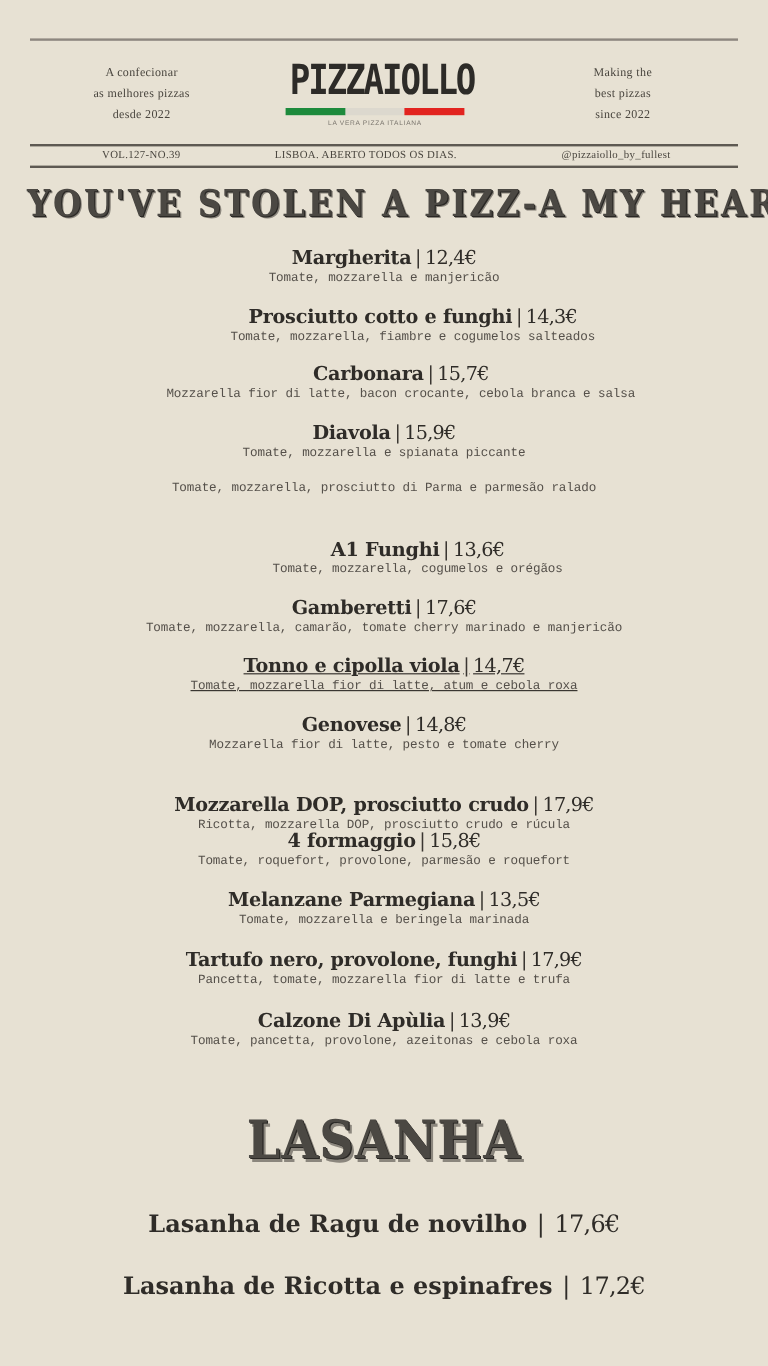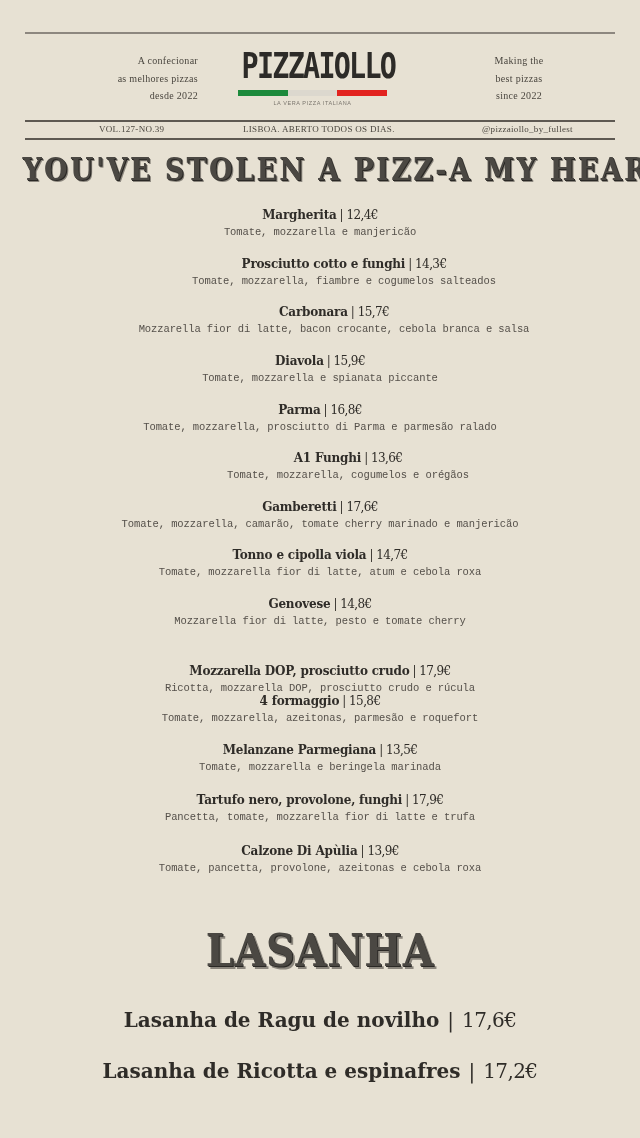--- a/index.html
+++ b/index.html
@@ -27,21 +27,21 @@
       position: absolute;
       top: 52px;
       width: 160px;
       text-align: center;
       font-family: "Liberation Serif", serif;
       font-size: 10px;
       line-height: 17.5px;
       color: #4a463f;
       letter-spacing: 0.3px;
     }
-    .tagline.left { left: 38px; text-align: right; }
+    .tagline.left { left: 38px; }
     .tagline.right { left: 439px; }
     .tagline span { display: block; }
 
     .logo {
       position: absolute;
       left: 230px;
       top: 48px;
       width: 165px;
       height: 62px;
       text-align: center;
@@ -76,21 +76,21 @@
       width: 165px;
       font-family: "Liberation Sans", sans-serif;
       font-size: 5.5px;
       letter-spacing: 0.6px;
       color: #7b766e;
     }
 
     .infobar {
       position: absolute;
       top: 122px;
-      left: 39px;
+      left: 25px;
       width: 590px;
       height: 16px;
       font-family: "Liberation Serif", serif;
       font-size: 9px;
       color: #4a463f;
       letter-spacing: 0.3px;
     }
     .infobar span { position: absolute; top: 2px; }
     .infobar .vol { left: 60px; }
     .infobar .city { left: 204px; }
@@ -122,21 +122,21 @@
     }
     .item {
       position: absolute;
       left: 0;
       width: 640px;
       text-align: center;
     }
     .item-title {
       display: block;
       font-family: "DejaVu Serif", serif;
-      font-size: 12px;
+      font-size: 16px;
       line-height: 20px;
       color: #2f2c28;
       letter-spacing: -0.2px;
       white-space: nowrap;
       text-align: center;
     }
     .item-title .name { font-weight: bold; }
     .item-title .sep { font-weight: normal; color: #3a3631; padding: 0 3px; }
     .item-title .price { font-weight: normal; letter-spacing: -0.6px; }
     .item-desc {
@@ -229,46 +229,45 @@
   </div>
   <div class="item" style="top:97px;padding-left:28px;">
     <span class="item-title"><span class="name">Carbonara</span><span class="sep">|</span><span class="price">15,7€</span></span>
     <span class="item-desc">Mozzarella fior di latte, bacon crocante, cebola branca e salsa</span>
   </div>
   <div class="item" style="top:146px;">
     <span class="item-title"><span class="name">Diavola</span><span class="sep">|</span><span class="price">15,9€</span></span>
     <span class="item-desc">Tomate, mozzarella e spianata piccante</span>
   </div>
   <div class="item" style="top:195px;">
-    <span class="item-title"><span class="name">Parma</span><span class="sep">|</span><span class="price">16,8€</span></span>
     <span class="item-desc">Tomate, mozzarella, prosciutto di Parma e parmesão ralado</span>
   </div>
   <div class="item" style="top:243px;margin-left:28px;">
     <span class="item-title"><span class="name">A1 Funghi</span><span class="sep">|</span><span class="price">13,6€</span></span>
     <span class="item-desc">Tomate, mozzarella, cogumelos e orégãos</span>
   </div>
   <div class="item" style="top:292px;">
     <span class="item-title"><span class="name">Gamberetti</span><span class="sep">|</span><span class="price">17,6€</span></span>
     <span class="item-desc">Tomate, mozzarella, camarão, tomate cherry marinado e manjericão</span>
   </div>
-  <div class="item" style="top:340px;">
+  <div class="item" style="top:340px;text-decoration:underline;">
     <span class="item-title"><span class="name">Tonno e cipolla viola</span><span class="sep">|</span><span class="price">14,7€</span></span>
     <span class="item-desc">Tomate, mozzarella fior di latte, atum e cebola roxa</span>
   </div>
   <div class="item" style="top:389px;">
     <span class="item-title"><span class="name">Genovese</span><span class="sep">|</span><span class="price">14,8€</span></span>
     <span class="item-desc">Mozzarella fior di latte, pesto e tomate cherry</span>
   </div>
   <div class="item" style="top:456px;">
     <span class="item-title"><span class="name">Mozzarella DOP, prosciutto crudo</span><span class="sep">|</span><span class="price">17,9€</span></span>
     <span class="item-desc">Ricotta, mozzarella DOP, prosciutto crudo e rúcula</span>
   </div>
   <div class="item" style="top:486px;">
     <span class="item-title"><span class="name">4 formaggio</span><span class="sep">|</span><span class="price">15,8€</span></span>
-    <span class="item-desc">Tomate, mozzarella, azeitonas, parmesão e roquefort</span>
+    <span class="item-desc">Tomate, roquefort, provolone, parmesão e roquefort</span>
   </div>
   <div class="item" style="top:535px;">
     <span class="item-title"><span class="name">Melanzane Parmegiana</span><span class="sep">|</span><span class="price">13,5€</span></span>
     <span class="item-desc">Tomate, mozzarella e beringela marinada</span>
   </div>
   <div class="item" style="top:585px;">
     <span class="item-title"><span class="name">Tartufo nero, provolone, funghi</span><span class="sep">|</span><span class="price">17,9€</span></span>
     <span class="item-desc">Pancetta, tomate, mozzarella fior di latte e trufa</span>
   </div>
   <div class="item" style="top:636px;">

